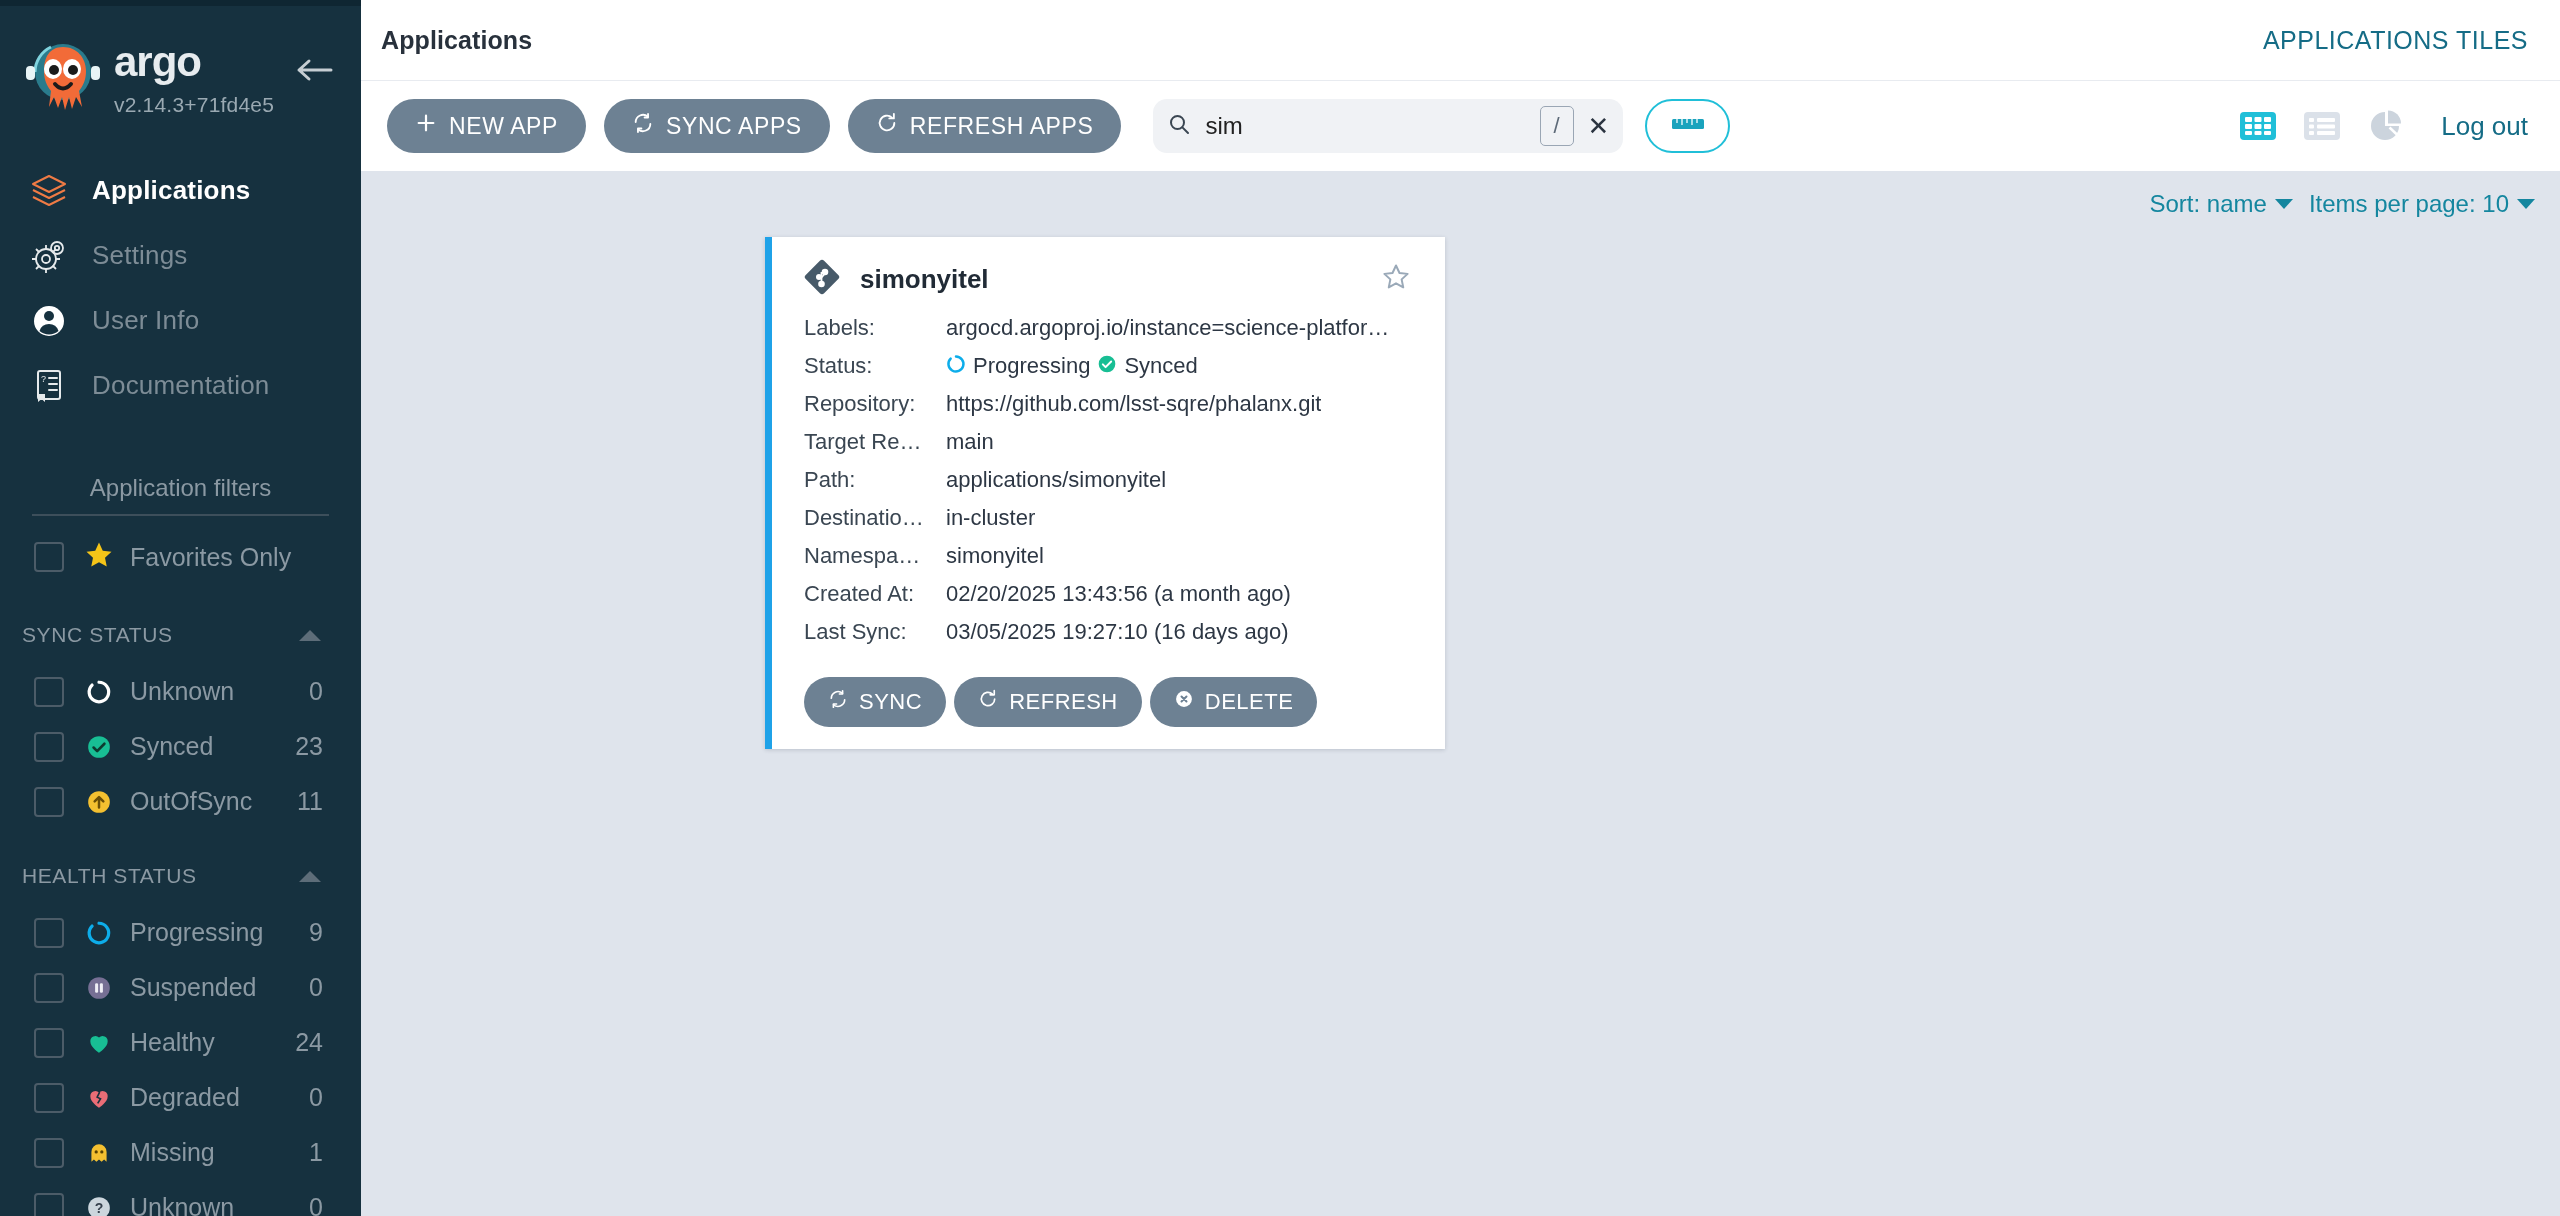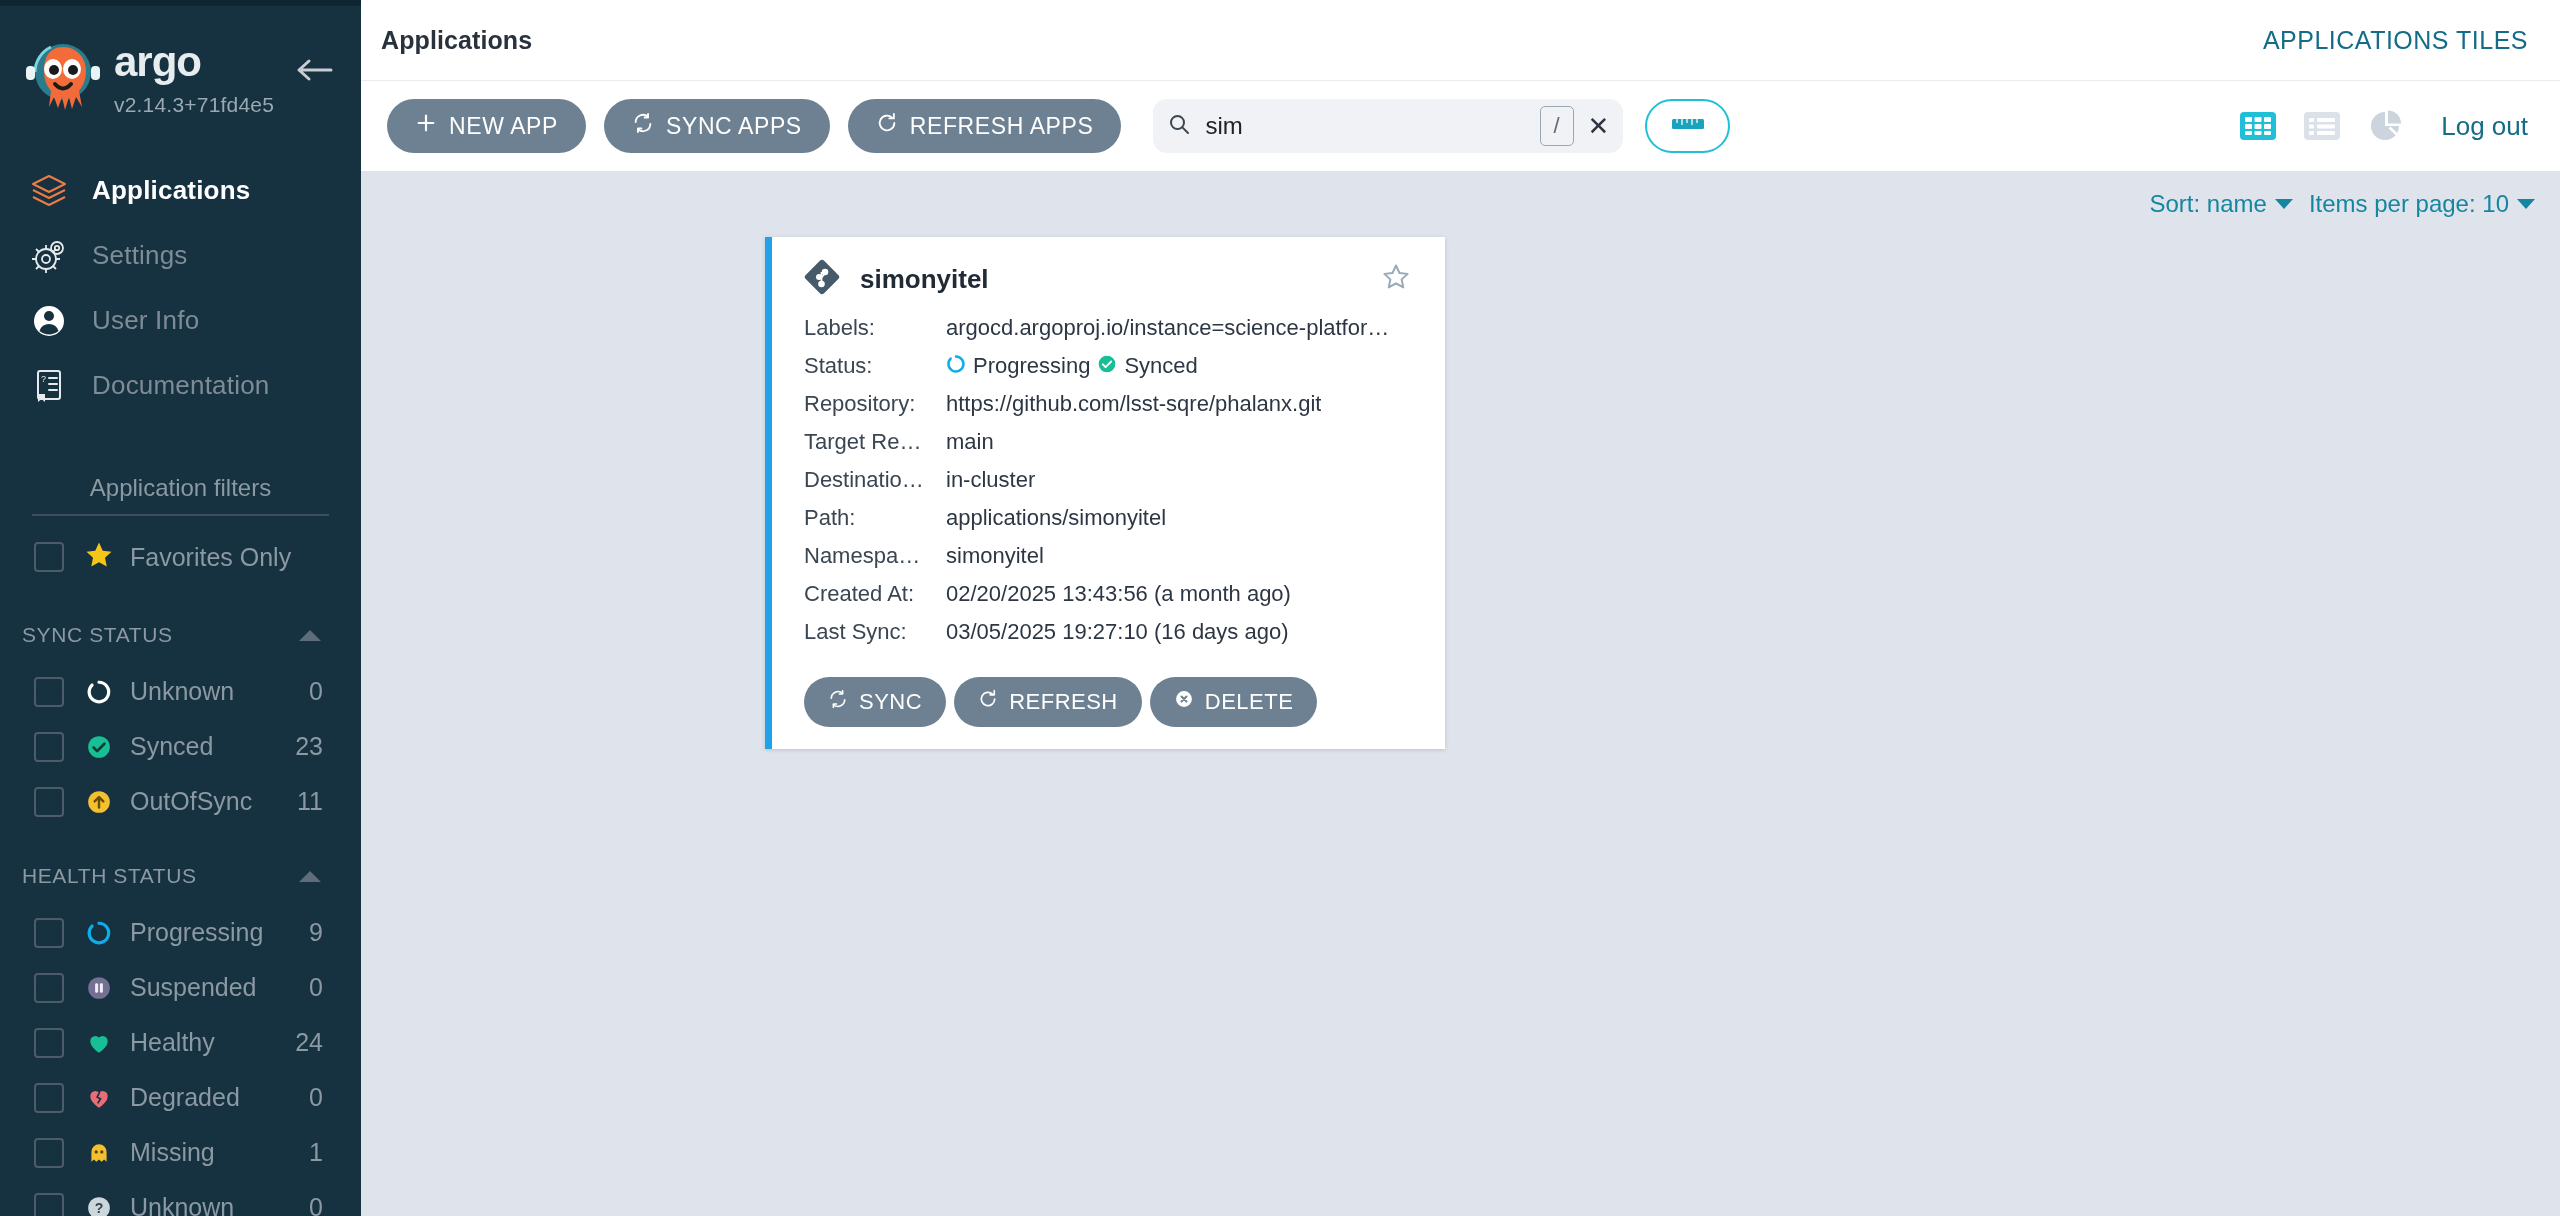--- a/index.html
+++ b/index.html
@@ -616,26 +616,26 @@
 
       <div class="row">
         <span class="row-key">Repository:</span>
         <span class="row-val">https://github.com/lsst-sqre/phalanx.git</span>
       </div>
       <div class="row">
         <span class="row-key">Target Re…</span>
         <span class="row-val">main</span>
       </div>
       <div class="row">
+        <span class="row-key">Path:</span>
+        <span class="row-val">applications/simonyitel</span>
+      </div>
+      <div class="row">
         <span class="row-key">Destinatio…</span>
         <span class="row-val">in-cluster</span>
-      </div>
-      <div class="row">
-        <span class="row-key">Path:</span>
-        <span class="row-val">applications/simonyitel</span>
       </div>
       <div class="row">
         <span class="row-key">Namespa…</span>
         <span class="row-val">simonyitel</span>
       </div>
       <div class="row">
         <span class="row-key">Created At:</span>
         <span class="row-val">02/20/2025 13:43:56  (a month ago)</span>
       </div>
       <div class="row">

